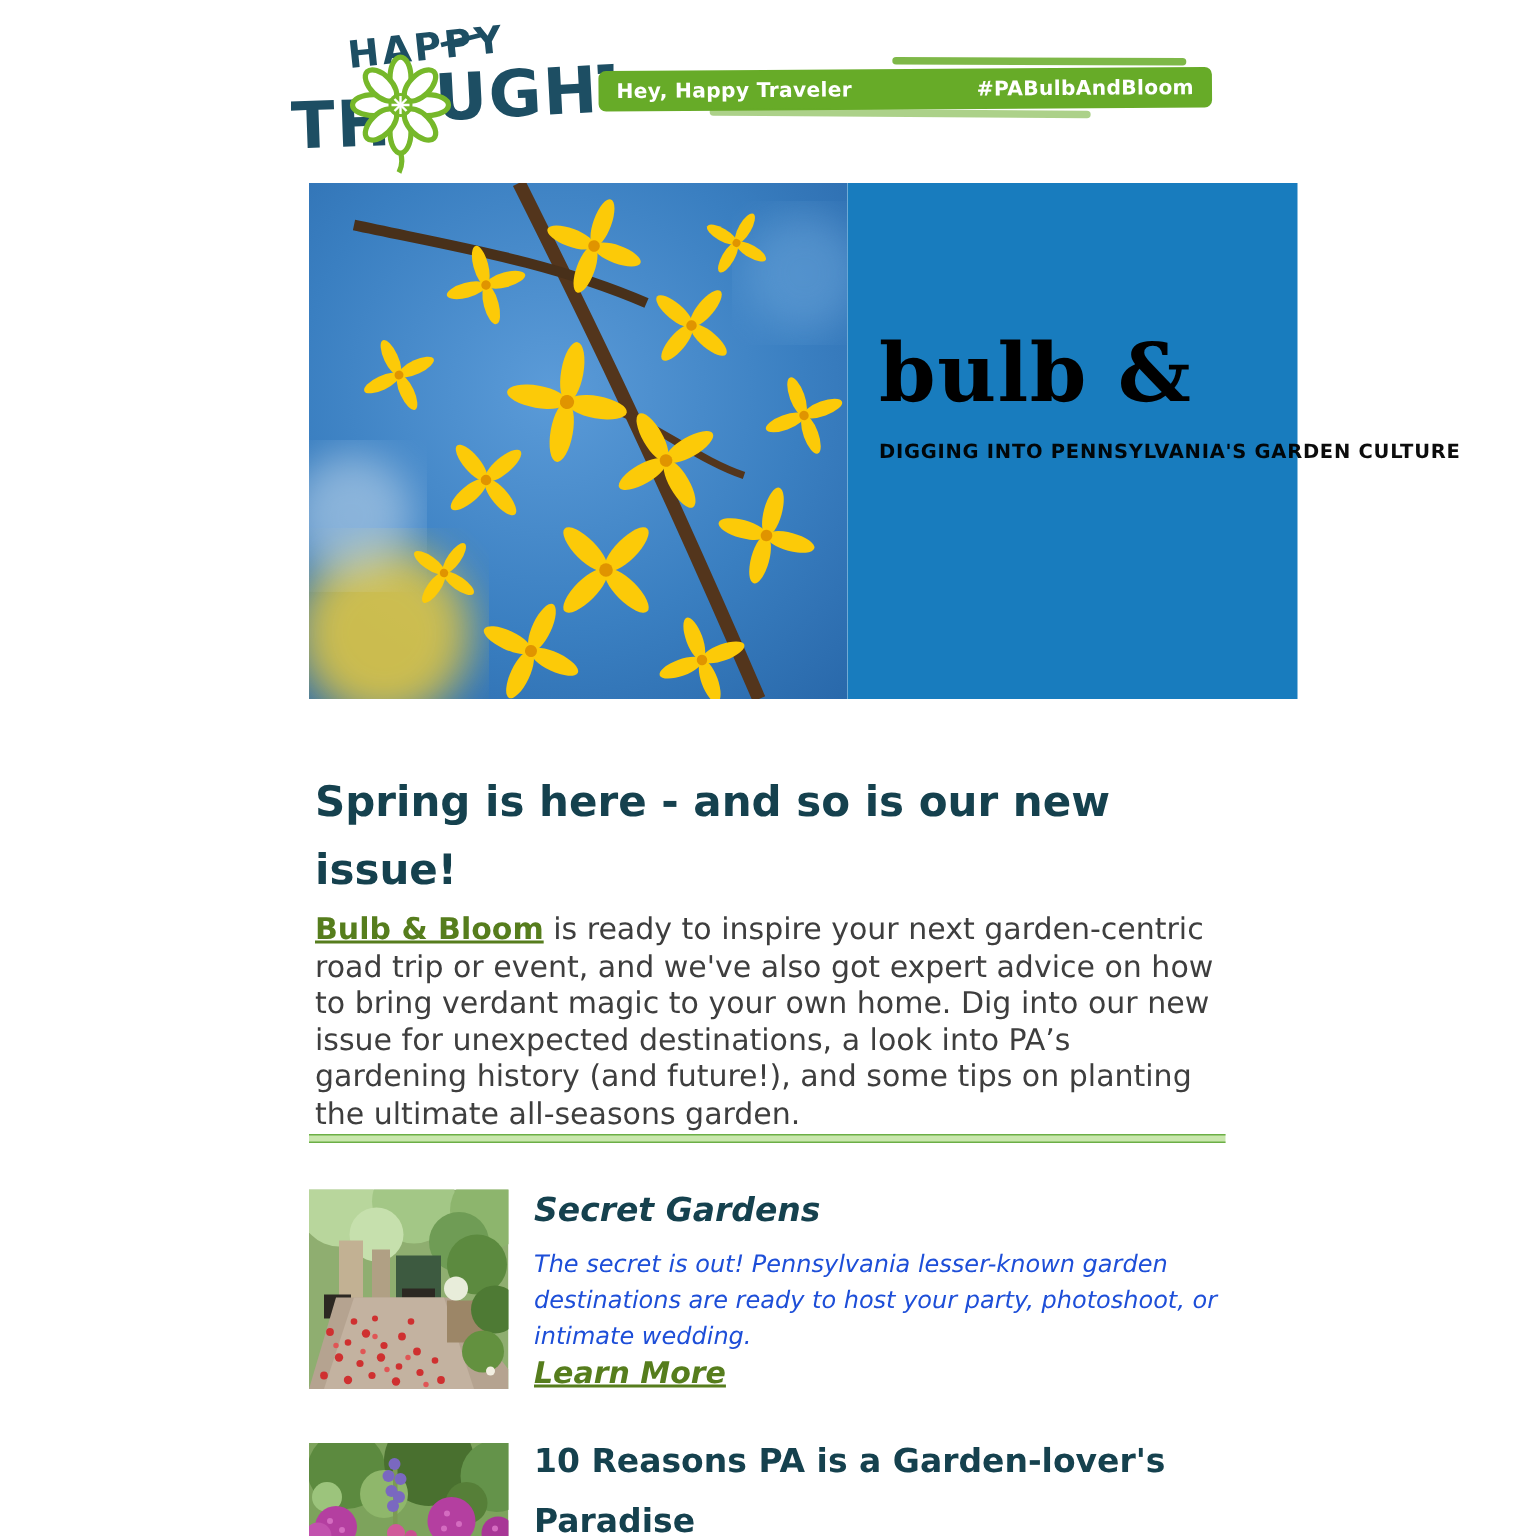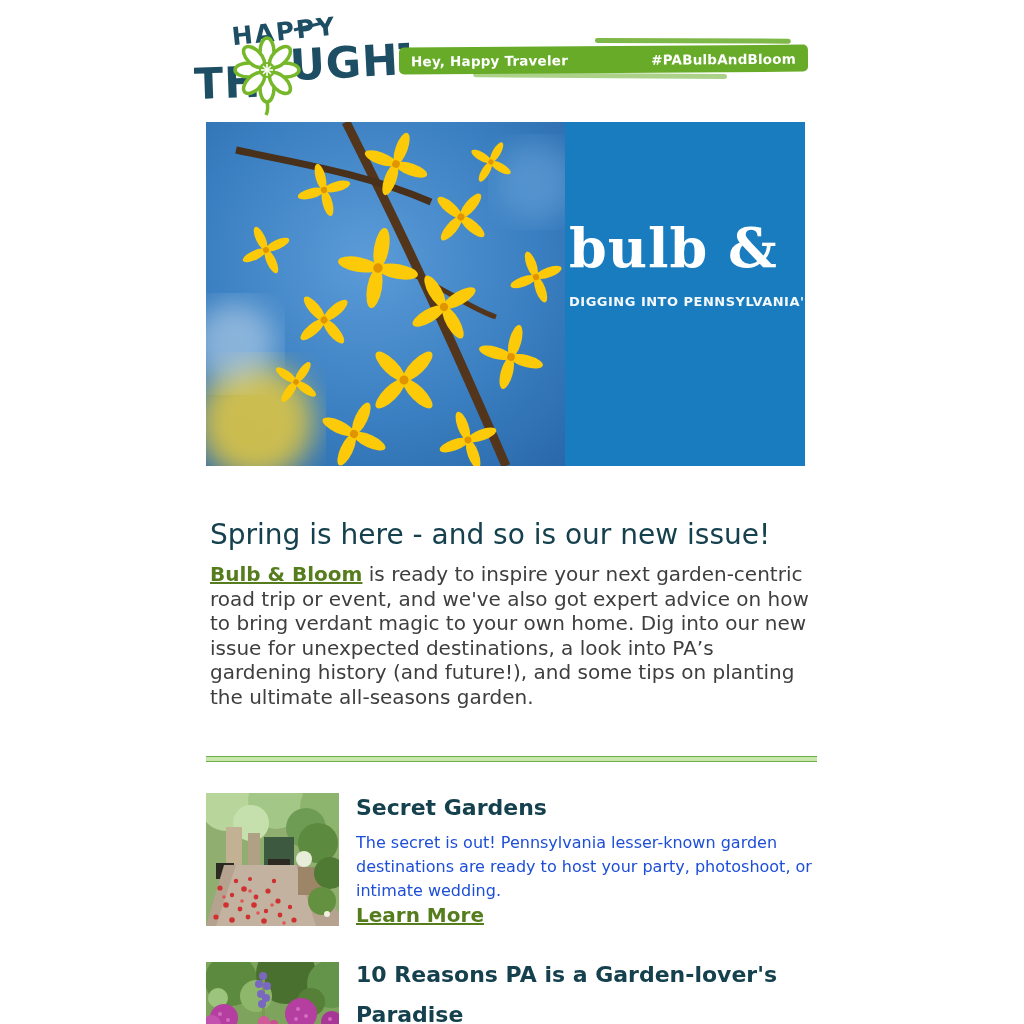--- a/index.html
+++ b/index.html
@@ -15,45 +15,45 @@
             padding:0 12px; }
   .banner::before { content:""; position:absolute; top:-7px; left:48%; width:48%; height:5px;
             background:#67ab28; opacity:.85; border-radius:3px; transform:rotate(.6deg); }
   .banner::after { content:""; position:absolute; bottom:-5px; left:18%; width:62%; height:5px;
             background:#67ab28; opacity:.55; border-radius:3px; transform:rotate(.8deg); }
   .banner span { color:#fff; font-weight:bold; font-size:13.5px; letter-spacing:.2px; }
 
   
   .hero { position:absolute; top:122px; left:0; width:611px; height:344px; display:flex; cursor:pointer; }
   .hero-photo { width:359px; height:344px; flex:none; }
-  .hero-panel { width:240px; height:344px; flex:none; background:#187cbe;
-                padding:96px 0 0 4px; color:#ffffff; }
+  .hero-panel { width:300px; height:344px; flex:none; background:#187cbe;
+                padding:96px 0 0 21px; color:#000000; }
   .mag-title { font-family:"DejaVu Serif","Liberation Serif",serif; font-weight:bold;
                font-size:54px; line-height:60px; letter-spacing:1px; }
   .mag-tag { margin-top:16px; font-size:13px; letter-spacing:.5px; white-space:nowrap;
              font-weight:bold; opacity:.95; }
 
   
   .intro { position:absolute; top:512px; left:4px; width:602px; }
-  .intro h1 { color:#15414e; font-size:28px; line-height:45px; font-weight:normal; }
+  .intro h1 { color:#15414e; font-size:28px; line-height:45px; font-weight:bold; }
   .intro p { margin-top:5px; color:#3e3e3e; font-size:20px; line-height:24.5px; }
   a.green-link { color:#567d1d; font-weight:bold; text-decoration:underline; cursor:pointer; }
 
   
   .divider { position:absolute; top:756px; left:0; width:611px; height:6px;
              background:#c9e7ad; border-top:1px solid #6caf46; border-bottom:1px solid #6caf46; }
 
   
   .article { position:absolute; left:0; width:611px; display:flex; gap:17px; }
   .article .thumb { width:133px; height:133px; flex:none; cursor:pointer; }
   .article .txt { flex:1; }
   .article h2 { color:#15414e; font-size:22px; line-height:30px; font-weight:bold; margin-bottom:8px; }
   .article p { color:#1d4ed8; font-size:16px; line-height:24px; }
   .article a.green-link { font-size:20px; line-height:24px; }
-  #article-1 { top:793px; }
+  #article-1 { top:793px;font-style:italic; }
   #article-2 { top:962px; }
   #article-2 h2 { line-height:40px; margin-top:-7px; }
 </style>
 </head>
 <body>
 
 <div class="email">
 
   <div class="logo">
     <svg width="215" height="110" viewBox="0 0 215 110">

